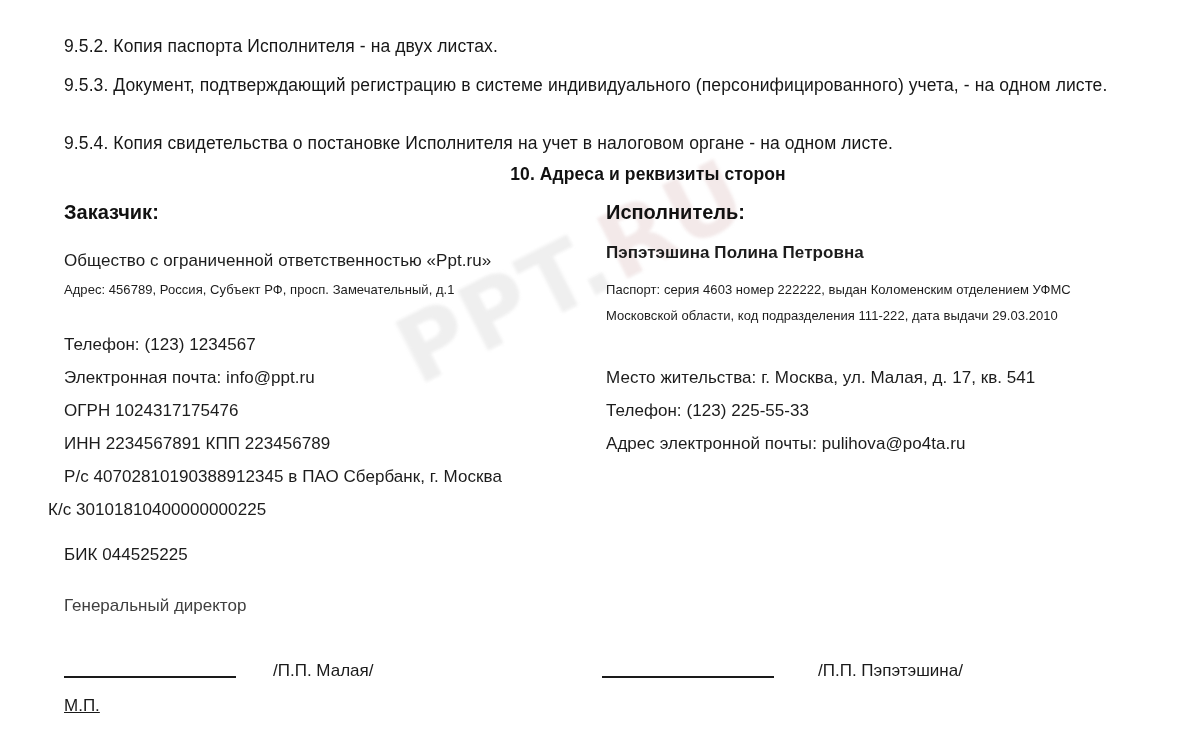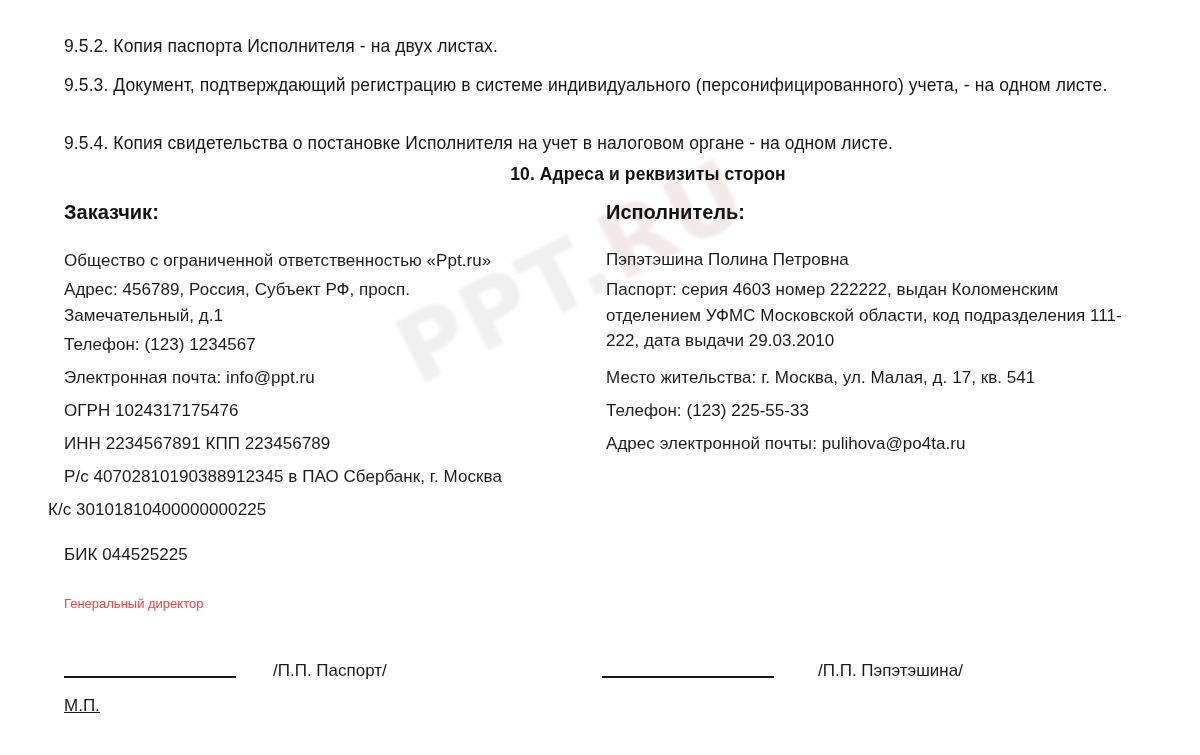--- a/index.html
+++ b/index.html
@@ -97,39 +97,39 @@
     color: #111111;
   }
 
   .req-line {
     font-size: 17px;
     line-height: 31px;
     color: #1c1c1c;
     letter-spacing: 0.05px;
   }
   .req-block {
-    font-size: 17px;
+    font-size: 13px;
     line-height: 25.5px;
     color: #1c1c1c;
     letter-spacing: 0.05px;
     white-space: normal;
   }
 
   .sig-rule {
     position: absolute;
     height: 2px;
     background: #1a1a1a;
   }
   .sig-name {
     font-size: 17px;
     color: #1a1a1a;
   }
   .role-line {
-    font-size: 13px;
-    color: #ef4444;
+    font-size: 17px;
+    color: #404040;
   }
   .stamp-mark {
     font-size: 17px;
     color: #1a1a1a;
     text-decoration: underline;
   }
 </style>
 </head>
 <body>
 
@@ -164,35 +164,35 @@
     <div class="abs req-line" style="left:64px; top:428px;">ИНН 2234567891 КПП 223456789</div>
 
     <div class="abs req-line" style="left:64px; top:461px;">Р/с 40702810190388912345 в ПАО Сбербанк, г. Москва</div>
 
     <div class="abs req-line" style="left:48px; top:494px;">К/с 30101810400000000225</div>
 
     <div class="abs req-line" style="left:64px; top:527px;margin-top:12px;">БИК 044525225</div>
 
     <div class="abs col-heading" style="left:606px; top:201px;">Исполнитель:</div>
 
-    <div class="abs req-line" style="left:606px; top:244px;">Пэпэтэшина Полина Петровна</div>
+    <div class="abs req-line" style="left:606px; top:237px;font-weight:bold;">Пэпэтэшина Полина Петровна</div>
 
     <div class="para req-block" style="left:606px; top:277px; width:540px;">Паспорт: серия 4603 номер 222222, выдан Коломенским отделением УФМС Московской области, код подразделения 111-222, дата выдачи 29.03.2010</div>
 
     <div class="abs req-line" style="left:606px; top:362px;">Место жительства: г. Москва, ул. Малая, д. 17, кв. 541</div>
 
     <div class="abs req-line" style="left:606px; top:395px;">Телефон: (123) 225-55-33</div>
 
     <div class="abs req-line" style="left:606px; top:428px;">Адрес электронной почты: pulihova@po4ta.ru</div>
 
     <div class="abs role-line" style="left:64px; top:596px;">Генеральный директор</div>
 
     <div class="sig-rule" style="left:64px; top:676px; width:172px;"></div>
 
-    <div class="abs sig-name" style="left:273px; top:661px;">/П.П. Паспорт/</div>
+    <div class="abs sig-name" style="left:273px; top:661px;">/П.П. Малая/</div>
 
     <div class="sig-rule" style="left:602px; top:676px; width:172px;"></div>
 
     <div class="abs sig-name" style="left:818px; top:661px;">/П.П. Пэпэтэшина/</div>
 
     <div class="abs stamp-mark" style="left:64px; top:696px;">М.П.</div>
 
   </div>
 </div>
 

